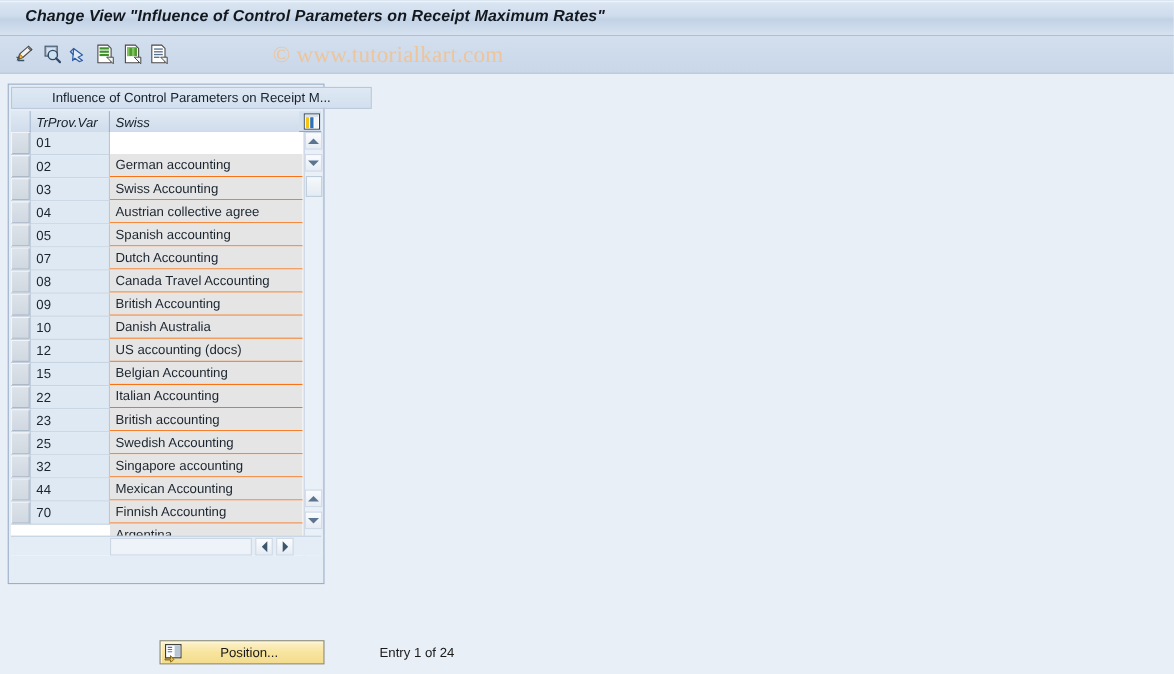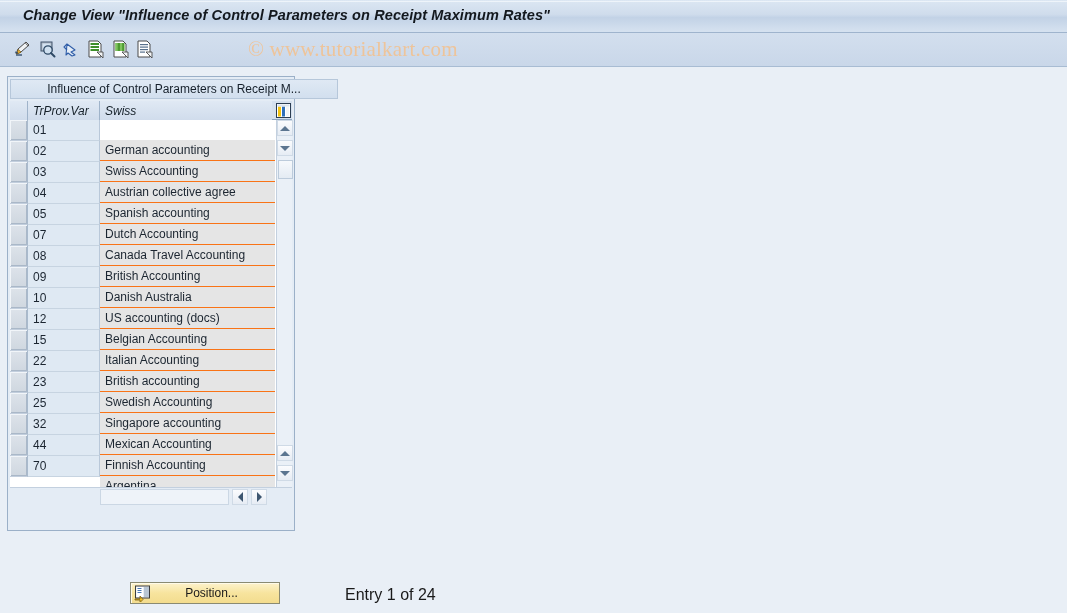--- a/index.html
+++ b/index.html
@@ -189,39 +189,39 @@
     background: linear-gradient(to bottom,#fbfcfe 0%, #e6ecf4 100%);
     border: 1px solid #cfdae6;
     display: flex; align-items: center; justify-content: center;
     cursor: default;
   }
   .harrow.left  { width:0;height:0;border-top:5px solid transparent;border-bottom:5px solid transparent;border-right:5px solid #3d5670; }
   .harrow.right { width:0;height:0;border-top:5px solid transparent;border-bottom:5px solid transparent;border-left:5px solid #3d5670; }
 
   
   #position-button {
-    position: absolute; left: 130px; top: 582px;
+    position: absolute; left: 145px; top: 582px;
     width: 150px; height: 22px;
     background: linear-gradient(to bottom,#fdf2cc 0%, #f7e49e 50%, #f3dc8e 100%);
     border: 1px solid #8a8a72;
     box-shadow: inset 1px 1px 0 #fffbe8;
     display: flex; align-items: center;
     cursor: default;
   }
   #position-icon {
     width: 18px; height: 17px; margin-left: 3px; flex: 0 0 auto;
   }
   #position-label {
     flex: 1; text-align: center;
     font-size: 12px; color: #1a1a1a;
     padding-right: 8px;
   }
   #entry-status {
     position: absolute; left: 345px; top: 586px;
-    font-size: 16px; color: #1a1a1a; white-space: nowrap;
+    font-size: 12px; color: #1a1a1a; white-space: nowrap;
   }
 </style>
 </head>
 <body>
 
 <div id="titlebar">
   <div class="tb-inner"></div>
   <div id="title-text">Change View "Influence of Control Parameters on Receipt Maximum Rates"</div>
 </div>
 

